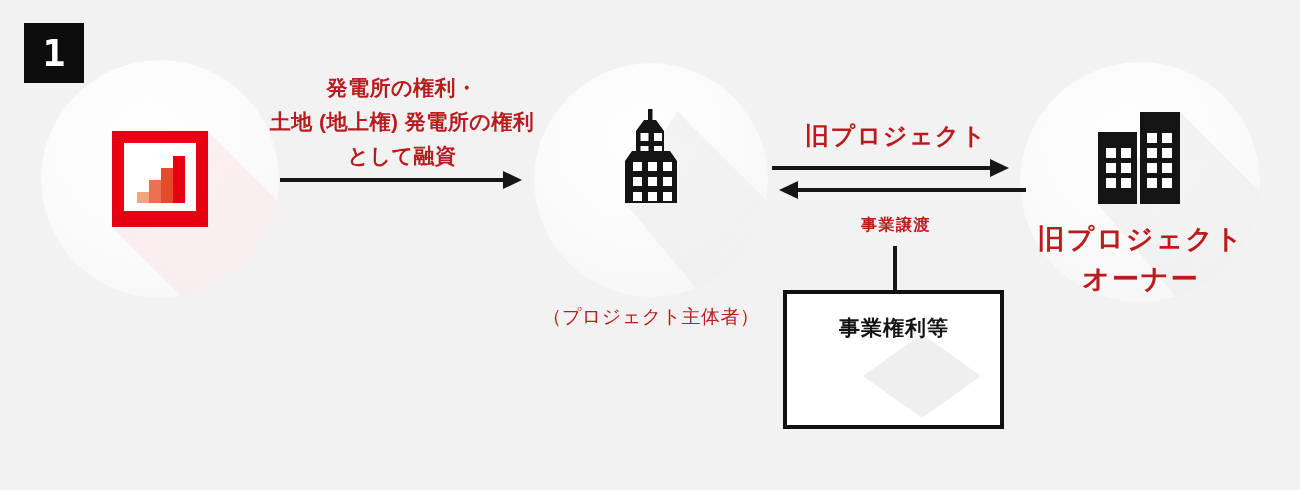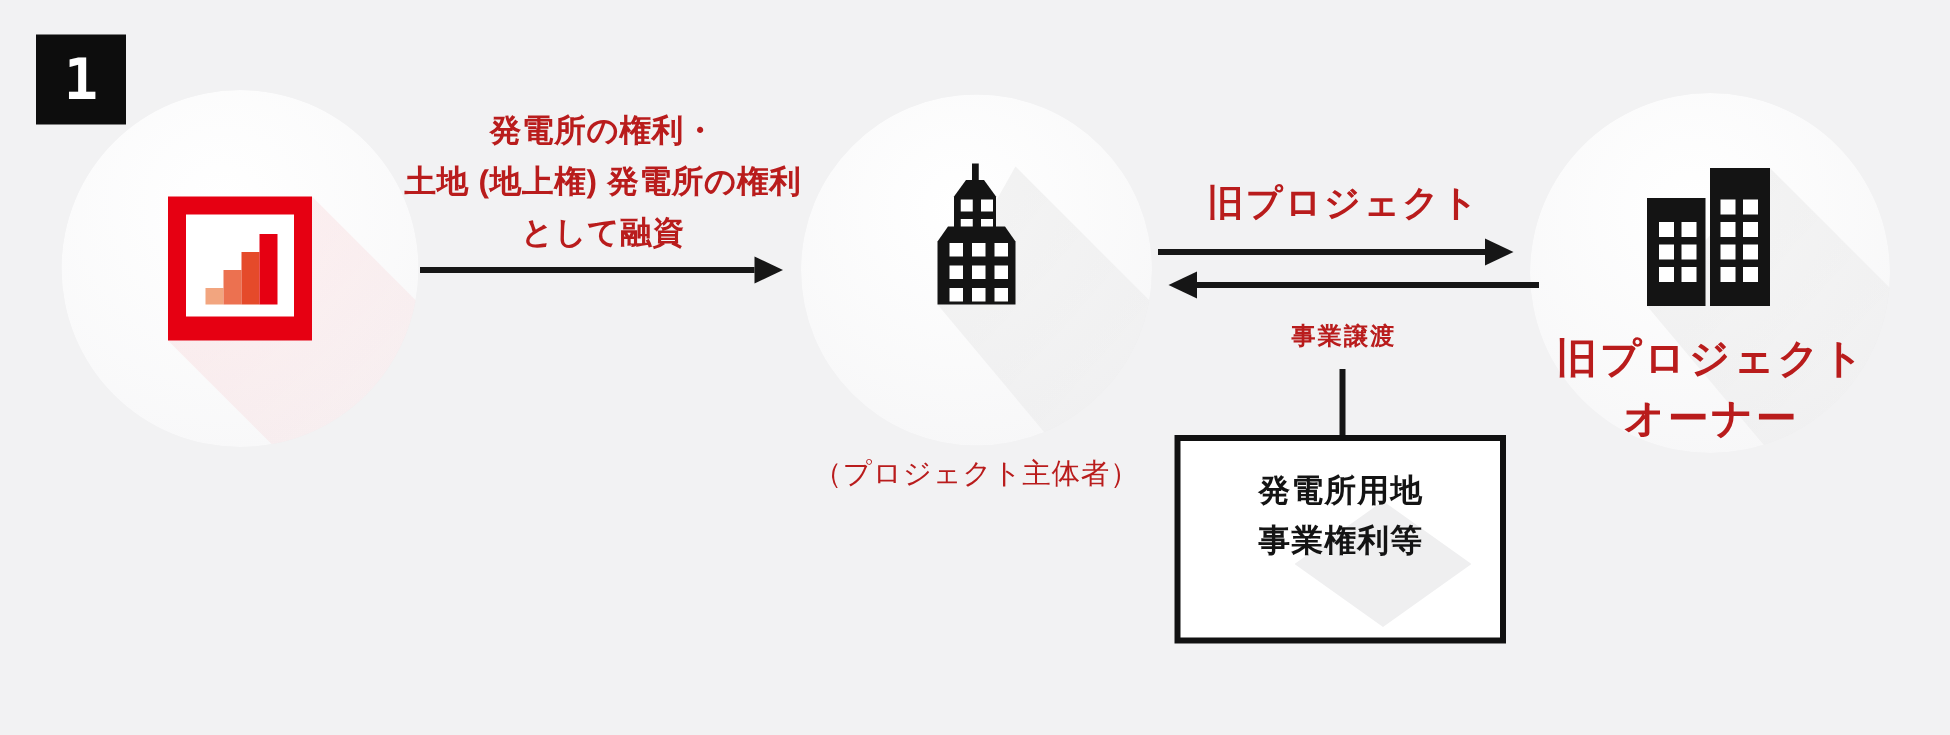--- a/index.html
+++ b/index.html
@@ -210,21 +210,20 @@
   <div class="lbl pay-label">旧プロジェクト</div>
   <div id="payment-arrow" class="arrow arrow-r"></div>
 
   <div id="transfer-arrow" class="arrow arrow-l"></div>
   <div class="lbl transfer-label">事業譲渡</div>
 
   <div class="connector"></div>
   <div class="asset-box">
     <div class="asset-diamond"></div>
     <div class="asset-lines">
-      <div>発電所用地</div>
       <div>事業権利等</div>
     </div>
   </div>
 
   <div class="lbl mid-sub">（プロジェクト主体者）</div>
 
   <div class="lbl owner-title">
     <div>旧プロジェクト</div>
     <div>オーナー</div>
   </div>

